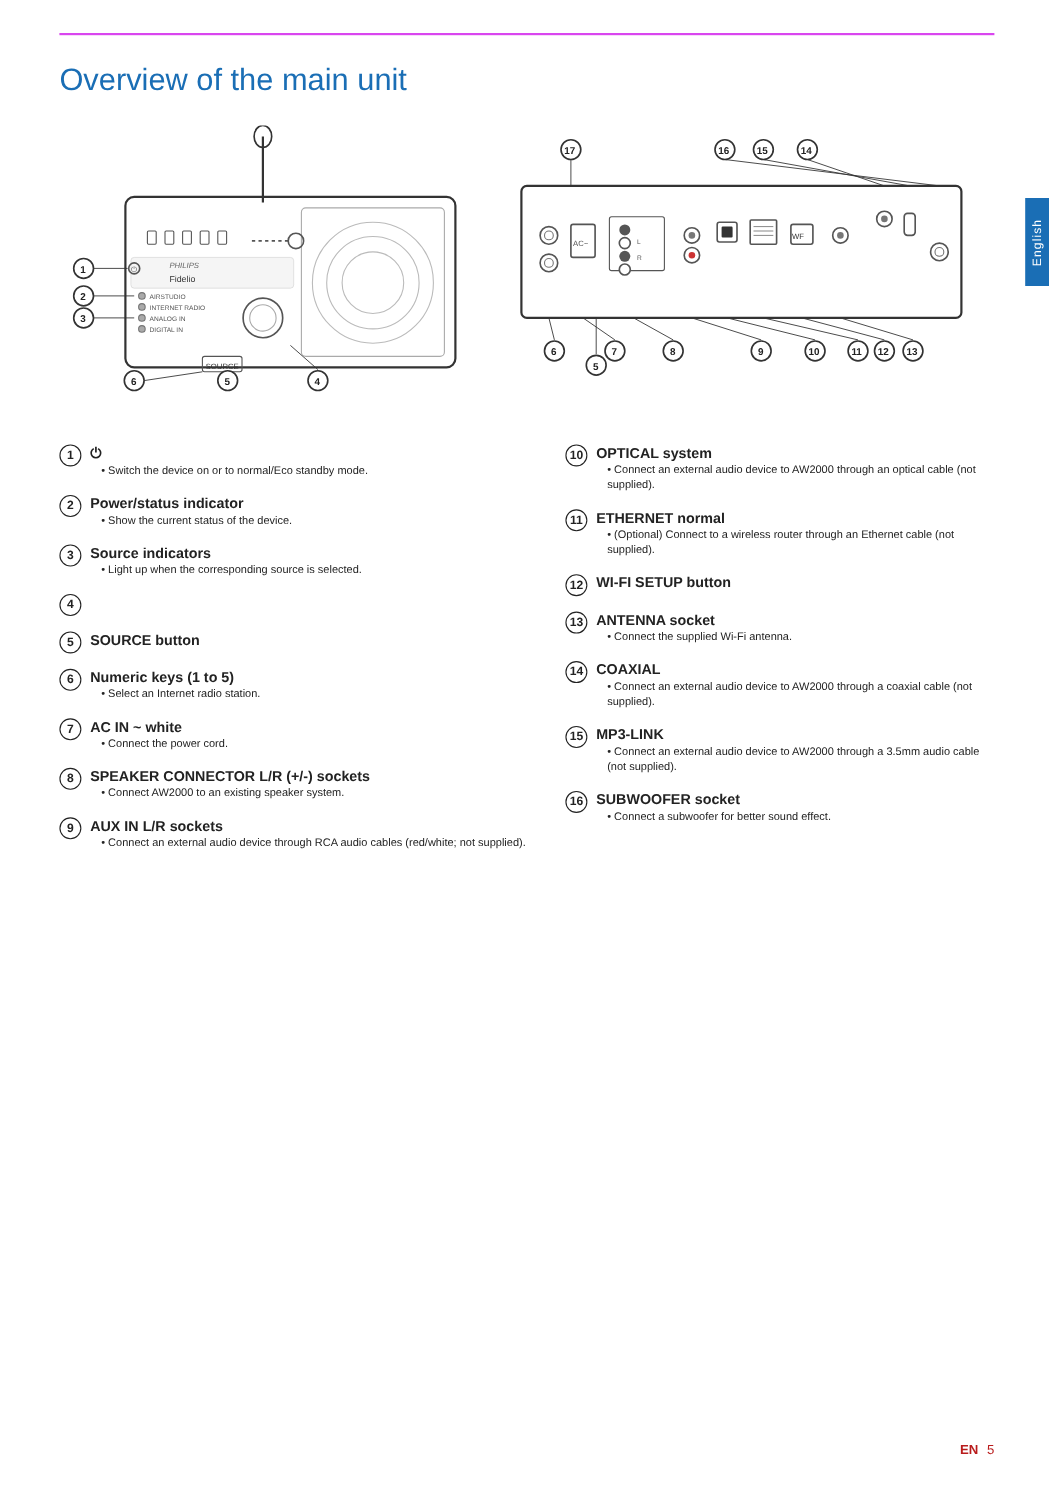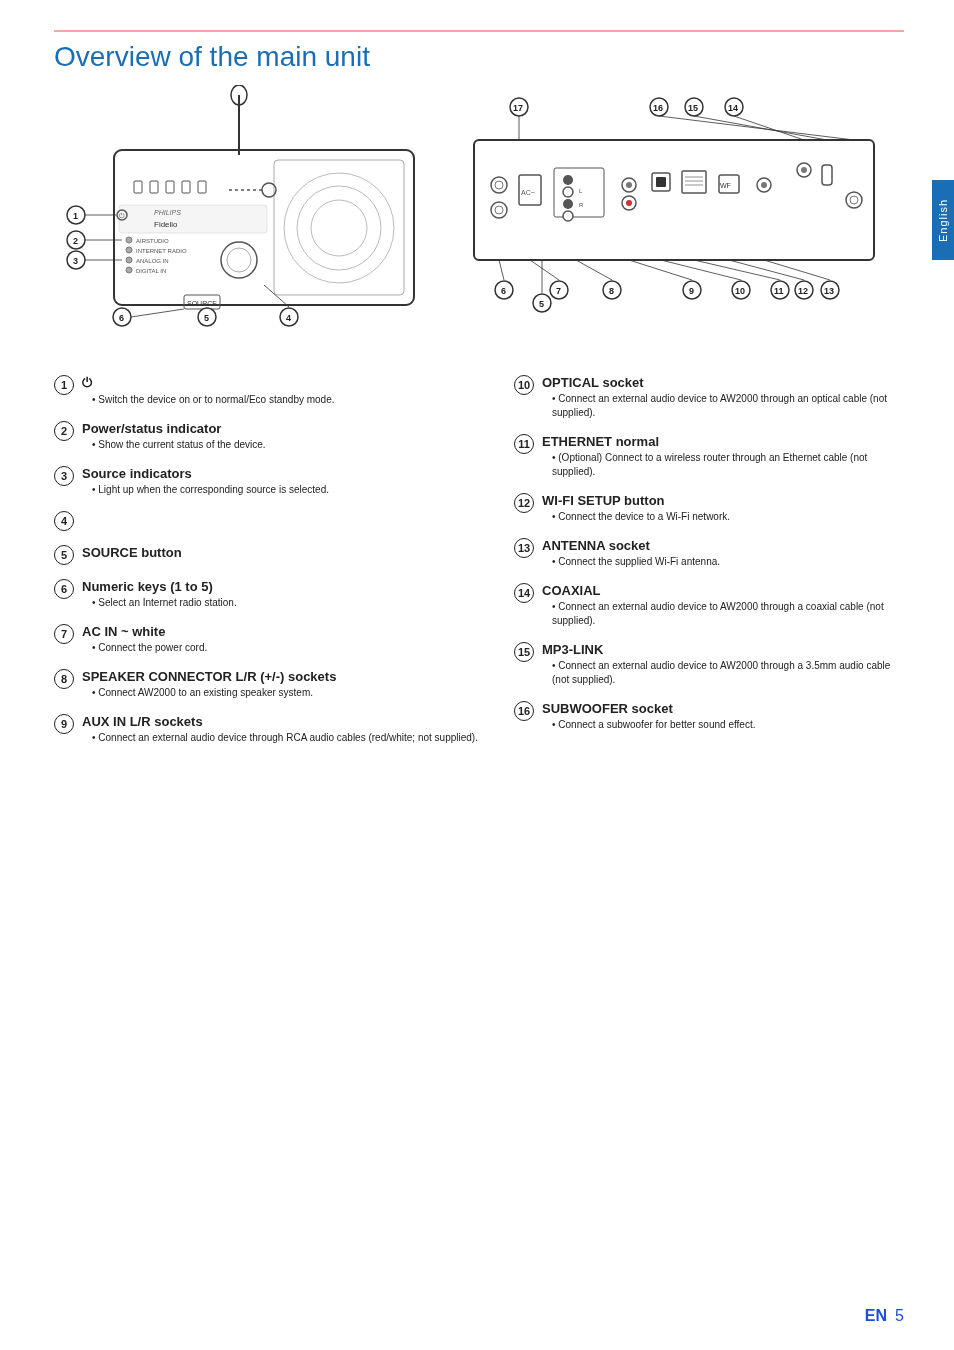--- a/index.html
+++ b/index.html
@@ -38,23 +38,23 @@
       display: flex;
       align-items: center;
       justify-content: center;
     }
 
     
     .page-title {
       font-size: 28px;
       font-weight: 300;
       color: #1a6eb5;
-      border-top: 2px solid #fca5a5;
-      padding-top: 8px;
-      margin-bottom: 11px;
+      border-top: 2px solid #d946ef;
+      padding-top: 24px;
+      margin-bottom: 24px;
       line-height: 1.2;
     }
 
     
     .diagram-area {
       display: flex;
       gap: 20px;
       margin-bottom: 30px;
       align-items: flex-start;
       height: 260px;
@@ -133,22 +133,22 @@
 
     .item-desc::before {
       content: "• ";
     }
 
     
     .page-footer {
       position: absolute;
       bottom: 25px;
       right: 50px;
-      font-size: 16px;
-      color: #1d4ed8;
+      font-size: 12px;
+      color: #b91c1c;
       display: flex;
       align-items: center;
       gap: 8px;
     }
 
     .page-en {
       font-weight: bold;
     }
   </style>
 </head>
@@ -411,38 +411,37 @@
         </div>
       </div>
 
     </div>
 
     <div class="content-right">
 
       <div class="item-entry">
         <div class="callout">10</div>
         <div class="item-content">
-          <div class="item-title">OPTICAL socket</div>
+          <div class="item-title">OPTICAL system</div>
           <div class="item-desc">Connect an external audio device to AW2000 through an optical cable (not supplied).</div>
         </div>
       </div>
 
       <div class="item-entry">
         <div class="callout">11</div>
         <div class="item-content">
           <div class="item-title">ETHERNET normal</div>
           <div class="item-desc">(Optional) Connect to a wireless router through an Ethernet cable (not supplied).</div>
         </div>
       </div>
 
       <div class="item-entry">
         <div class="callout">12</div>
         <div class="item-content">
           <div class="item-title">WI-FI SETUP button</div>
-          <div class="item-desc">Connect the device to a Wi-Fi network.</div>
         </div>
       </div>
 
       <div class="item-entry">
         <div class="callout">13</div>
         <div class="item-content">
           <div class="item-title">ANTENNA socket</div>
           <div class="item-desc">Connect the supplied Wi-Fi antenna.</div>
         </div>
       </div>

